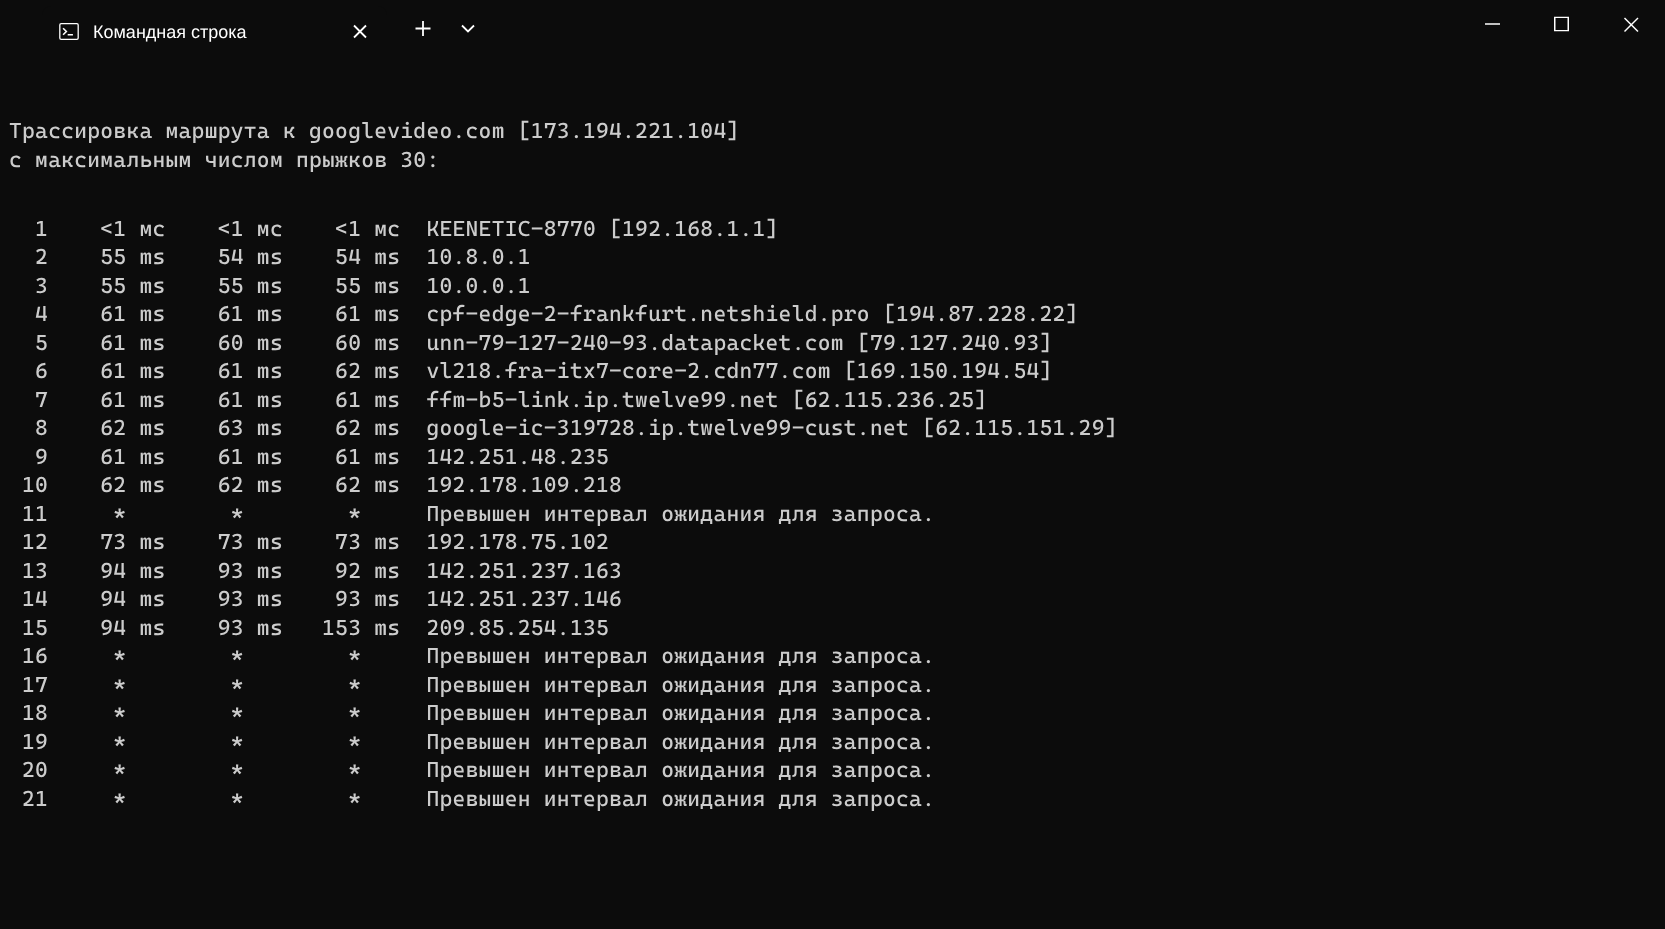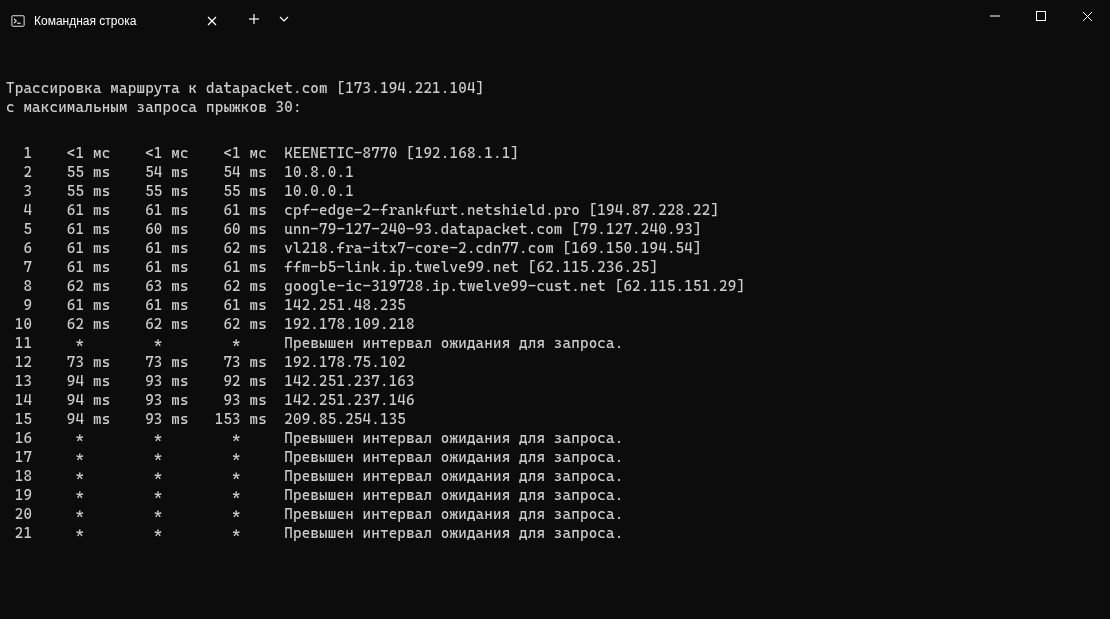--- a/index.html
+++ b/index.html
@@ -20,20 +20,21 @@
       height: 38px;
       background: #0c0c0c;
       display: flex;
       align-items: flex-start;
       justify-content: space-between;
     }
     .tabs {
       display: flex;
       align-items: center;
       height: 38px;
+      padding-left: 28px;
     }
     .tab {
       display: flex;
       align-items: center;
       padding: 0 10px 0 10px;
       height: 34px;
       background: #0c0c0c;
       border-top-left-radius: 6px;
       border-top-right-radius: 6px;
       min-width: 230px;
@@ -161,16 +162,16 @@
     <div class="win-btn">
       <svg width="11" height="11" viewBox="0 0 11 11">
           <line x1="1" y1="1" x2="10" y2="10" stroke-width="1"></line>
           <line x1="10" y1="1" x2="1" y2="10" stroke-width="1"></line>
         </svg>
     </div>
   </div>
 </div>
 
 <div class="terminal">
-<div class="trace-header"><span>Трассировка маршрута к datapacket.com [173.194.221.104]</span>
-<span>с максимальным запроса прыжков 30:</span></div>
+<div class="trace-header"><span>Трассировка маршрута к googlevideo.com [173.194.221.104]</span>
+<span>с максимальным числом прыжков 30:</span></div>
 <div class="hops" id="hops"><span class="hop-row">  1    &lt;1 мс    &lt;1 мс    &lt;1 мс  KEENETIC-8770 [192.168.1.1]</span><span class="hop-row">  2    55 ms    54 ms    54 ms  10.8.0.1</span><span class="hop-row">  3    55 ms    55 ms    55 ms  10.0.0.1</span><span class="hop-row">  4    61 ms    61 ms    61 ms  cpf-edge-2-frankfurt.netshield.pro [194.87.228.22]</span><span class="hop-row">  5    61 ms    60 ms    60 ms  unn-79-127-240-93.datapacket.com [79.127.240.93]</span><span class="hop-row">  6    61 ms    61 ms    62 ms  vl218.fra-itx7-core-2.cdn77.com [169.150.194.54]</span><span class="hop-row">  7    61 ms    61 ms    61 ms  ffm-b5-link.ip.twelve99.net [62.115.236.25]</span><span class="hop-row">  8    62 ms    63 ms    62 ms  google-ic-319728.ip.twelve99-cust.net [62.115.151.29]</span><span class="hop-row">  9    61 ms    61 ms    61 ms  142.251.48.235</span><span class="hop-row"> 10    62 ms    62 ms    62 ms  192.178.109.218</span><span class="hop-row"> 11     *        *        *     Превышен интервал ожидания для запроса.</span><span class="hop-row"> 12    73 ms    73 ms    73 ms  192.178.75.102</span><span class="hop-row"> 13    94 ms    93 ms    92 ms  142.251.237.163</span><span class="hop-row"> 14    94 ms    93 ms    93 ms  142.251.237.146</span><span class="hop-row"> 15    94 ms    93 ms   153 ms  209.85.254.135</span><span class="hop-row"> 16     *        *        *     Превышен интервал ожидания для запроса.</span><span class="hop-row"> 17     *        *        *     Превышен интервал ожидания для запроса.</span><span class="hop-row"> 18     *        *        *     Превышен интервал ожидания для запроса.</span><span class="hop-row"> 19     *        *        *     Превышен интервал ожидания для запроса.</span><span class="hop-row"> 20     *        *        *     Превышен интервал ожидания для запроса.</span><span class="hop-row"> 21     *        *        *     Превышен интервал ожидания для запроса.</span></div>
 </div>
 
 </body></html>

